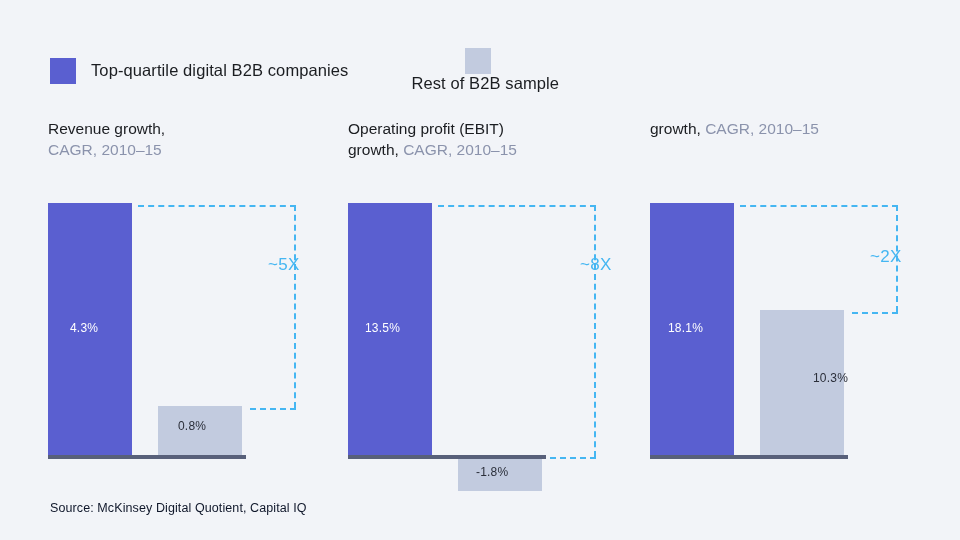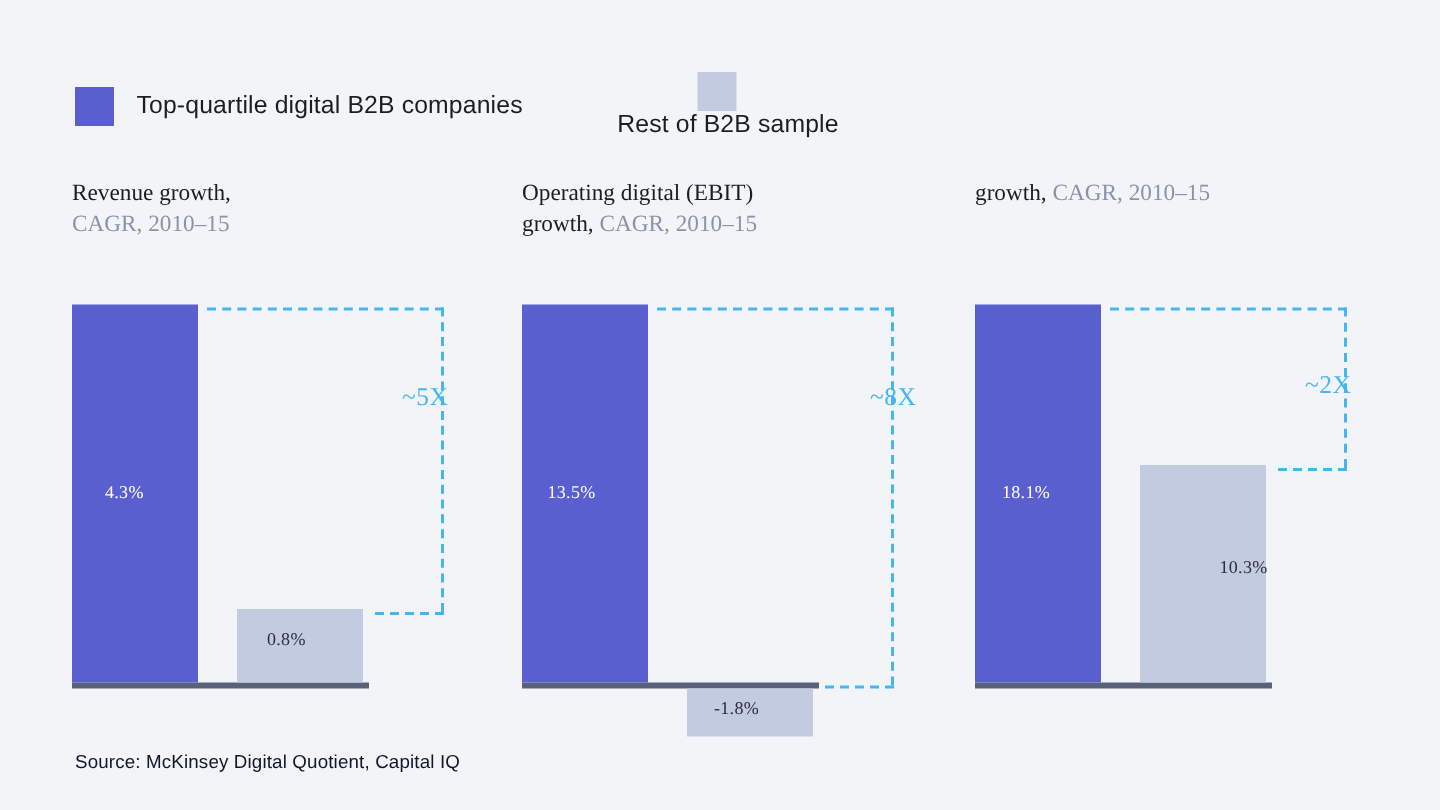--- a/index.html
+++ b/index.html
@@ -49,21 +49,20 @@
     left: 0;
     top: 118px;
     width: 960px;
     height: 380px;
   }
   .panel {
     position: absolute;
     top: 0;
     width: 292px;
     height: 380px;
-    font-family: Liberation Serif, serif;
   }
   .panel.p0 { left: 48px; }
   .panel.p1 { left: 348px; }
   .panel.p2 { left: 650px; }
 
   .panel-title {
     font-size: 15.5px;
     line-height: 21px;
     color: #1b1d21;
     white-space: nowrap;
@@ -177,21 +176,21 @@
       <div class="bracket-h" style="left:202px; top:205px; width:46px;"></div>
       <div class="bracket-label" style="left:220px; top:52px;">~5X</div>
 
     </div>
   </div>
 
   <div class="panel p1">
 
     <div class="panel-title">
       <div>
-        <span>Operating digital (EBIT)</span>
+        <span>Operating profit (EBIT)</span>
       </div>
       <div>
         <span>growth,</span>
         <span class="sub">CAGR, 2010–15</span>
       </div>
     </div>
 
     <div class="plot">
 
       <div class="baseline" style="width:198px;"></div>

